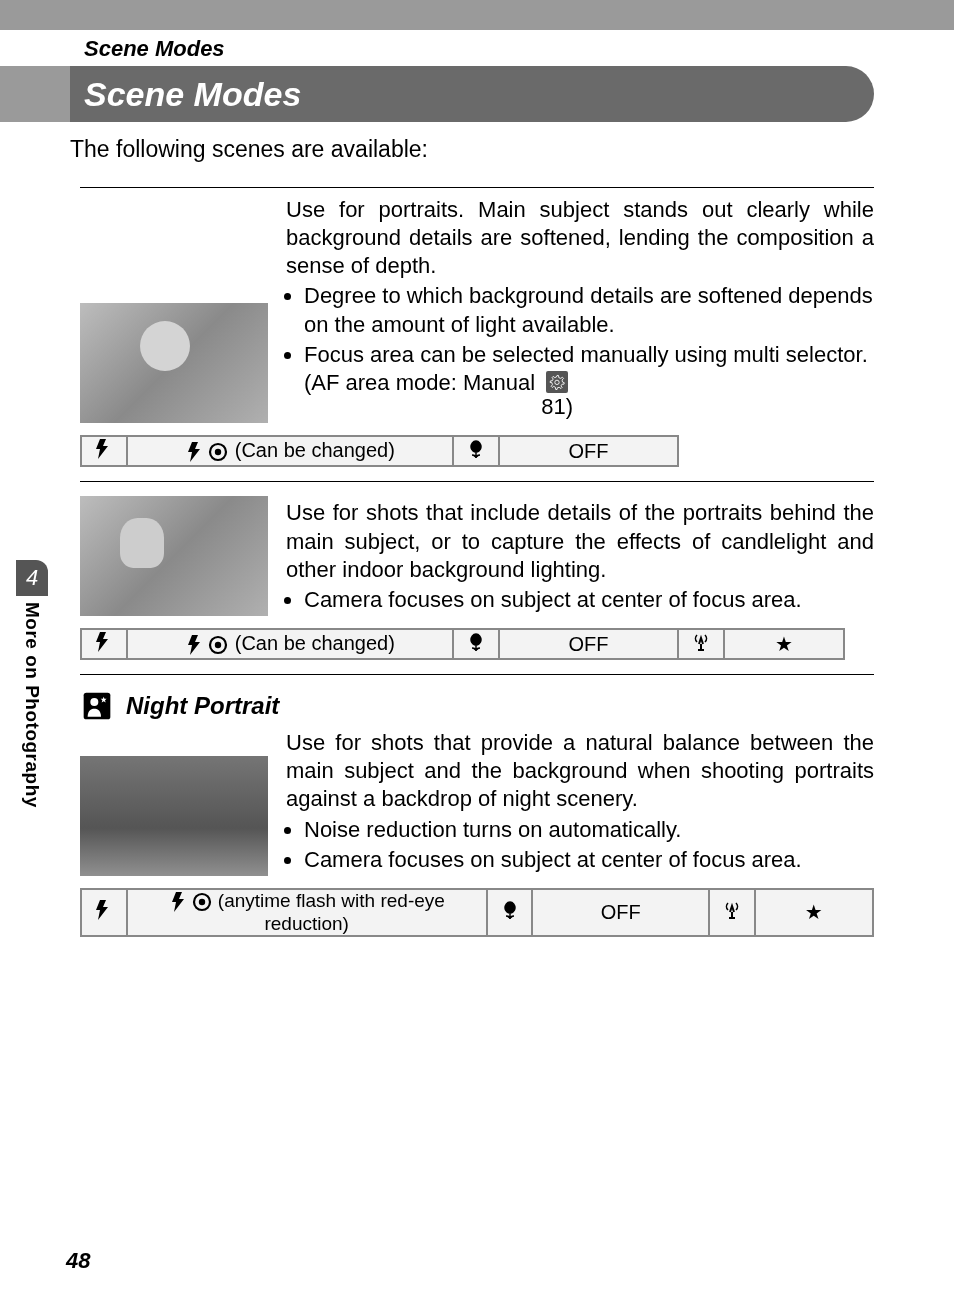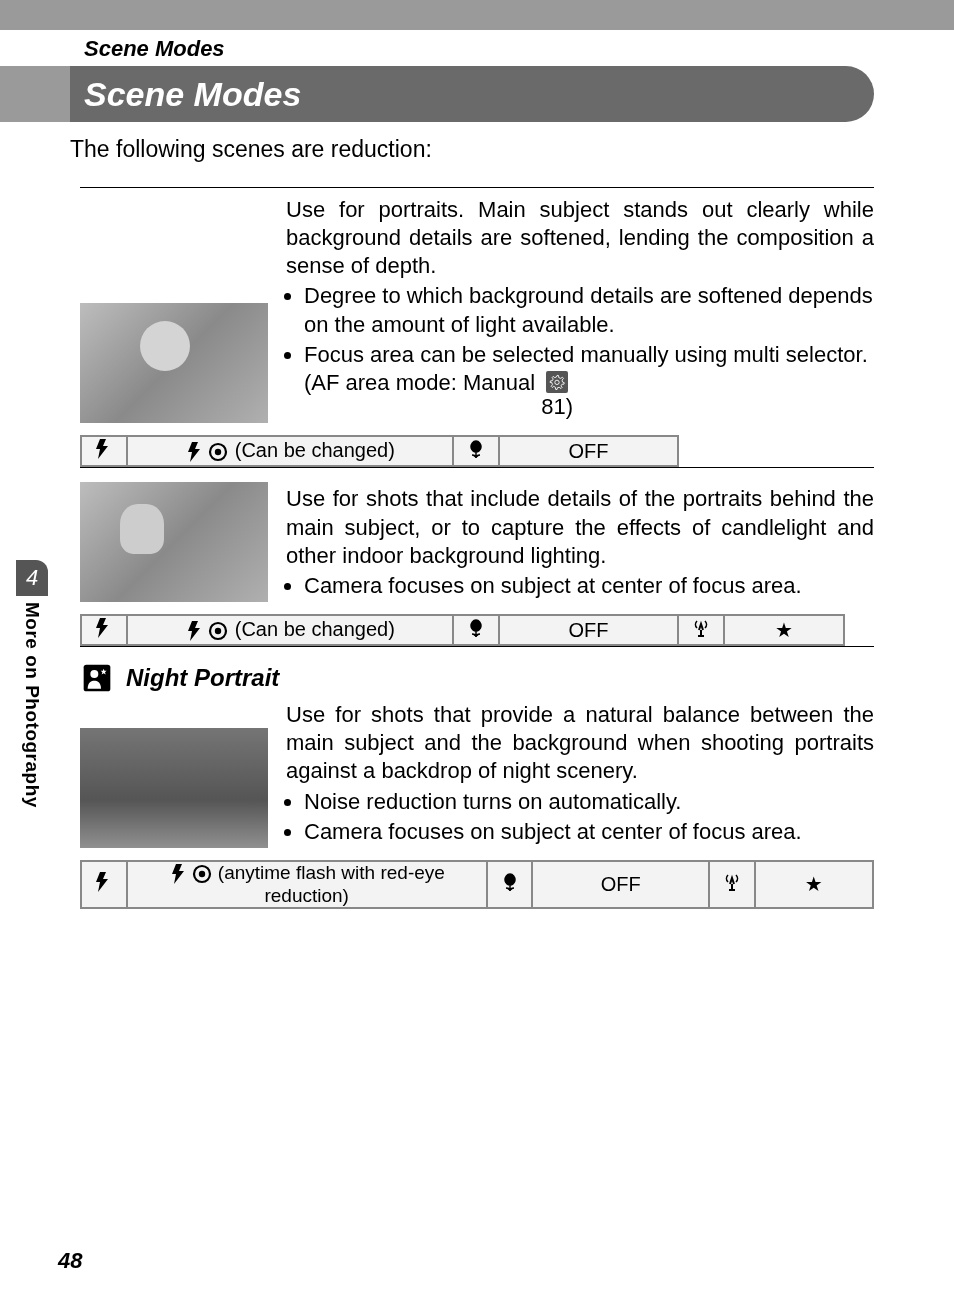--- a/index.html
+++ b/index.html
@@ -111,20 +111,21 @@
   .desc .page-ref {
     display:inline-flex; align-items:center; gap:0;flex-direction:column;
   }
   .desc .page-ref-box {
     display:inline-flex; width:22px; height:22px; background:#555; color:#fff;
     align-items:center; justify-content:center; font-size:14px; border-radius:2px;
   }
   .settings-row {
     position: relative;
     margin: 12px 80px 0 80px;
+    padding-bottom: 14px;
   }
   .settings-row.hr-bottom { border-bottom: 1px solid #000; }
   .settings-table {
     border-collapse: collapse;
   }
   .settings-table td {
     border: 2px solid #888;
     height: 30px;
     text-align: center;
     vertical-align: middle;
@@ -158,21 +159,21 @@
     margin-bottom: 6px;
   }
   .side-tab-text {
     writing-mode: vertical-rl;
     font-weight: bold;
     font-size: 19px;
     letter-spacing: 0.5px;
   }
   .page-num {
     position: absolute;
-    left: 58px;
+    left: 66px;
     bottom: 40px;
     font-size: 22px;
     font-weight: bold;
     font-style: italic;
   }
   .star { font-size: 24px; }
   
   svg.icon { width: 22px; height: 22px; }
   .section-header svg.icon { width: 32px; height: 32px;}
 </style>
@@ -220,21 +221,21 @@
 
 <div class="top-gray-bar"></div>
 
 <div class="breadcrumb">Scene Modes</div>
 
 <div class="title-bar">
   <div class="title-bar-tab"></div>
   <div class="title-bar-main">Scene Modes</div>
 </div>
 
-<div class="intro">The following scenes are reduction:</div>
+<div class="intro">The following scenes are available:</div>
 
 <div class="section">
   <div class="section-divider-top"></div>
   <div class="section-body">
     <div class="thumb thumb-portrait"></div>
     <div class="desc">
       <span>Use for portraits. Main subject stands out clearly while background details are softened, lending the composition a sense of depth.</span>
       <ul>
         <li>Degree to which background details are softened depends on the amount of light available.</li>
         <li>

